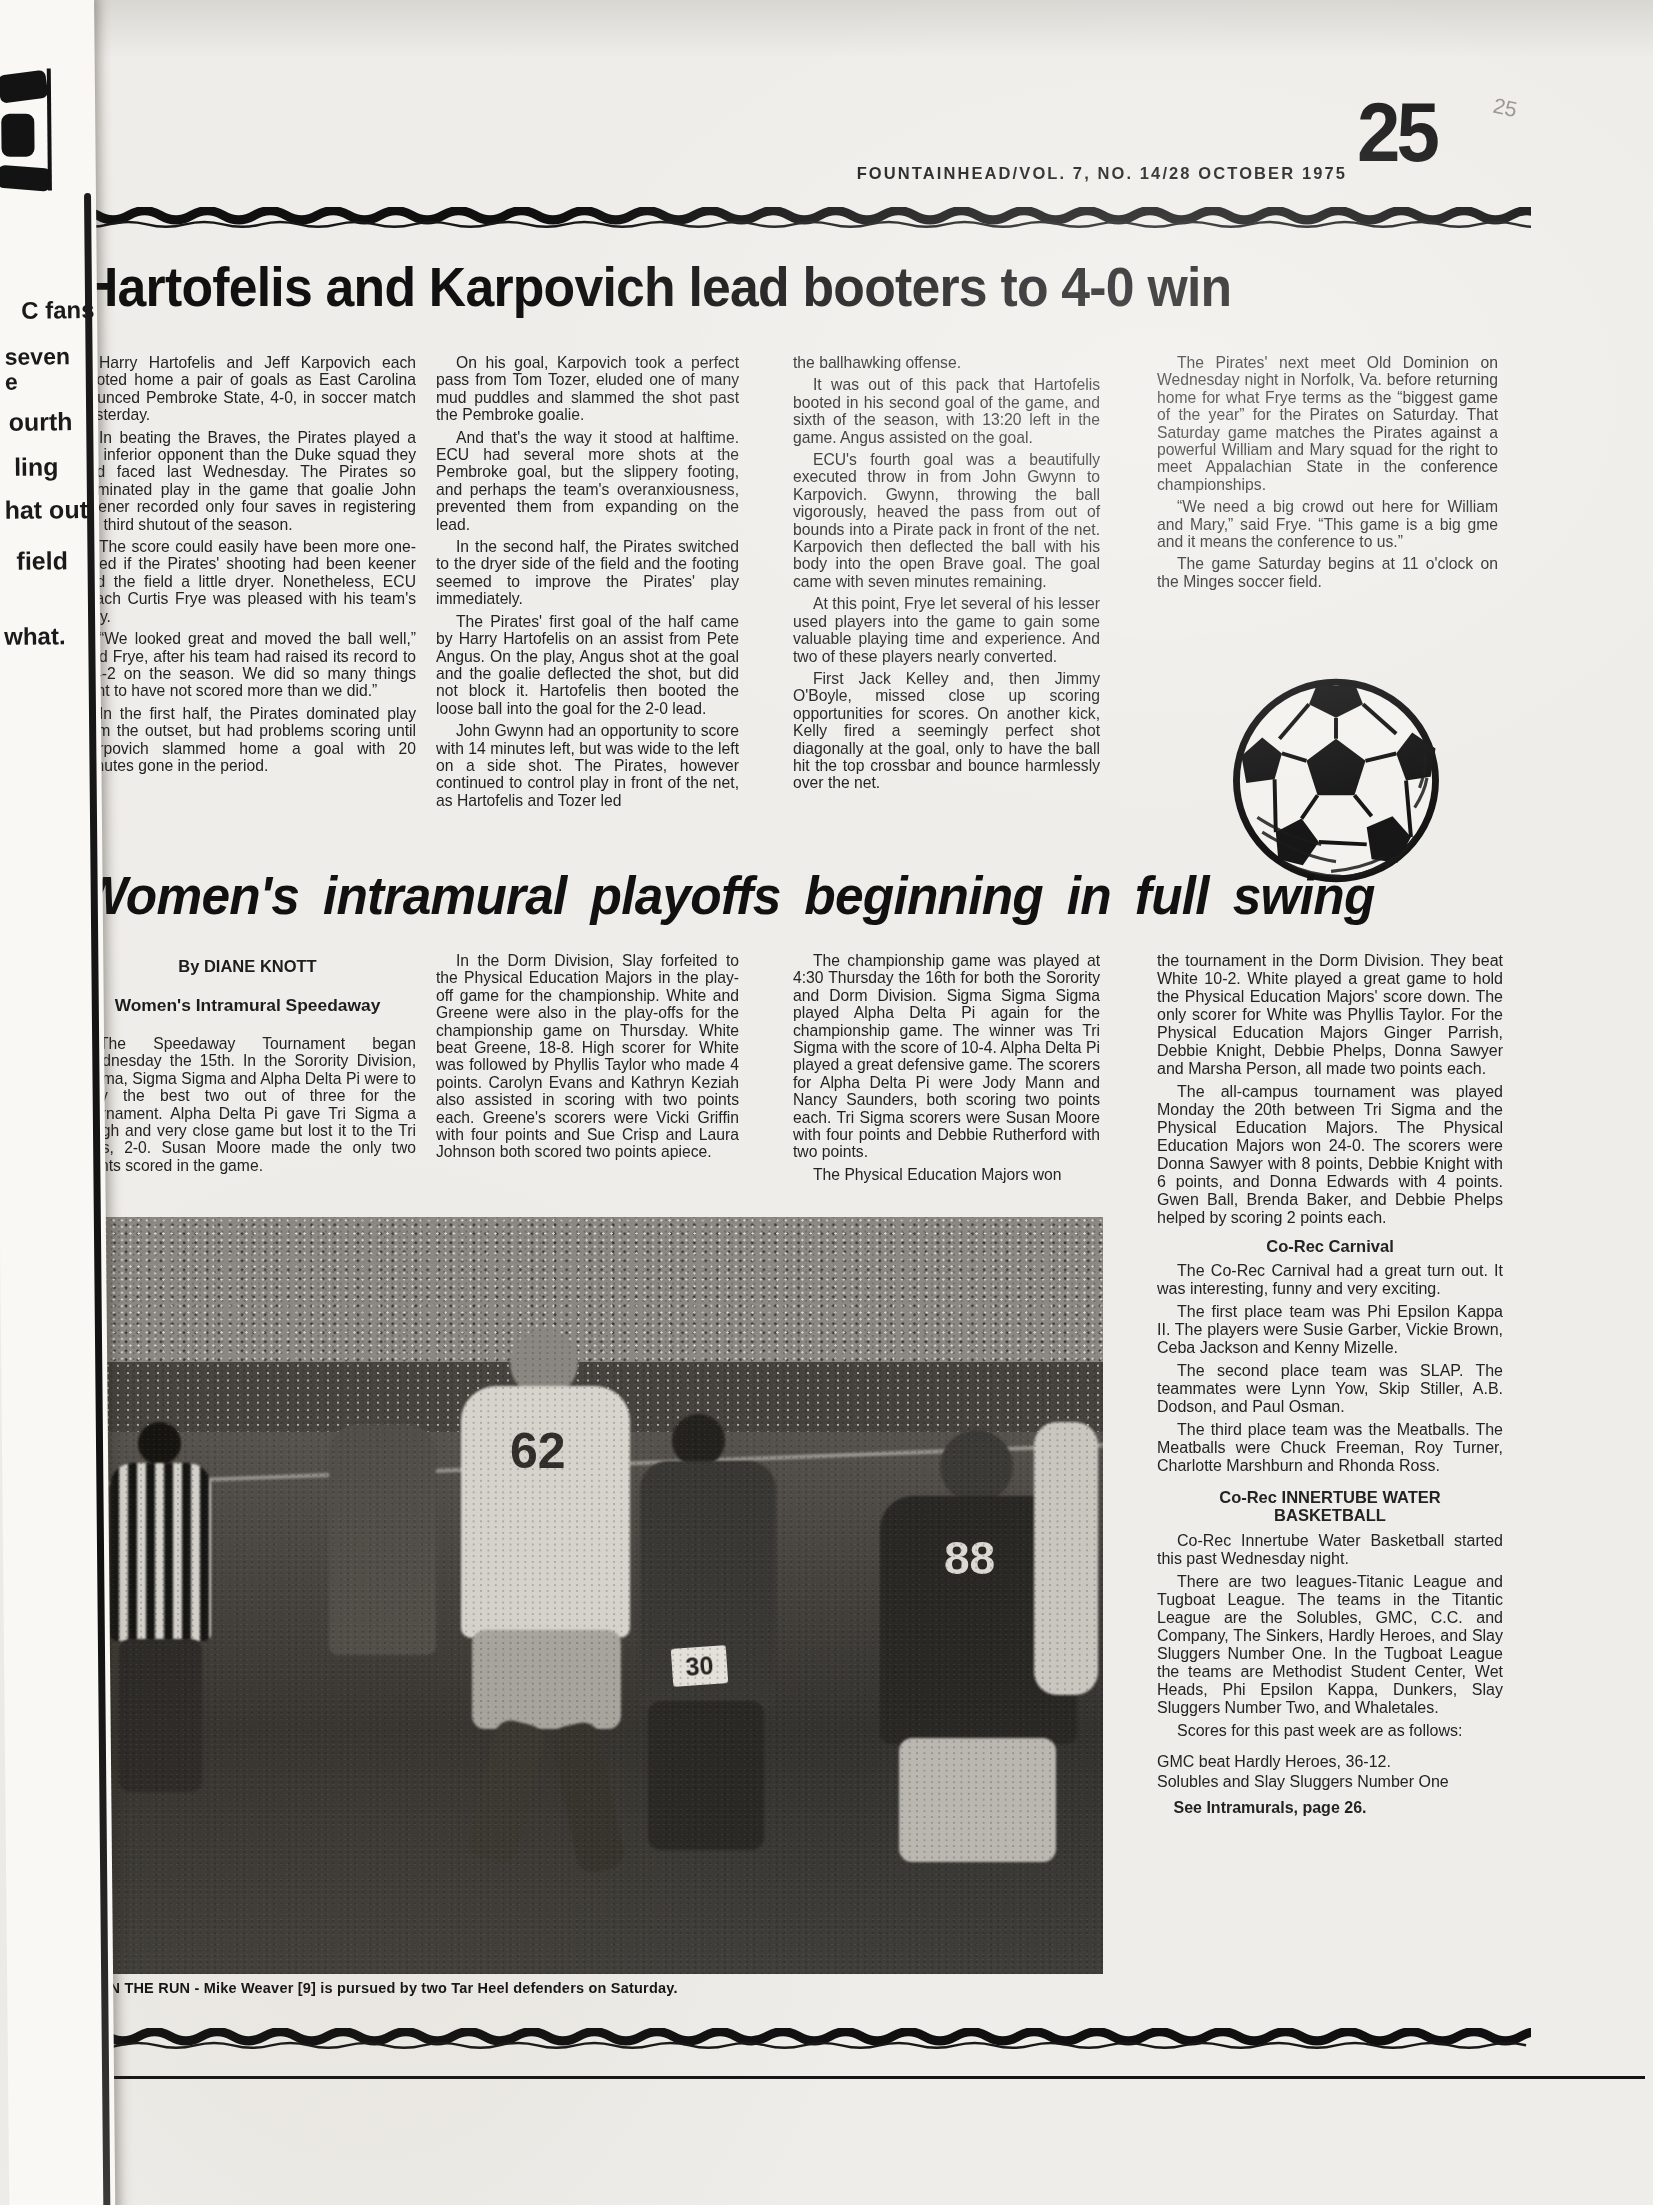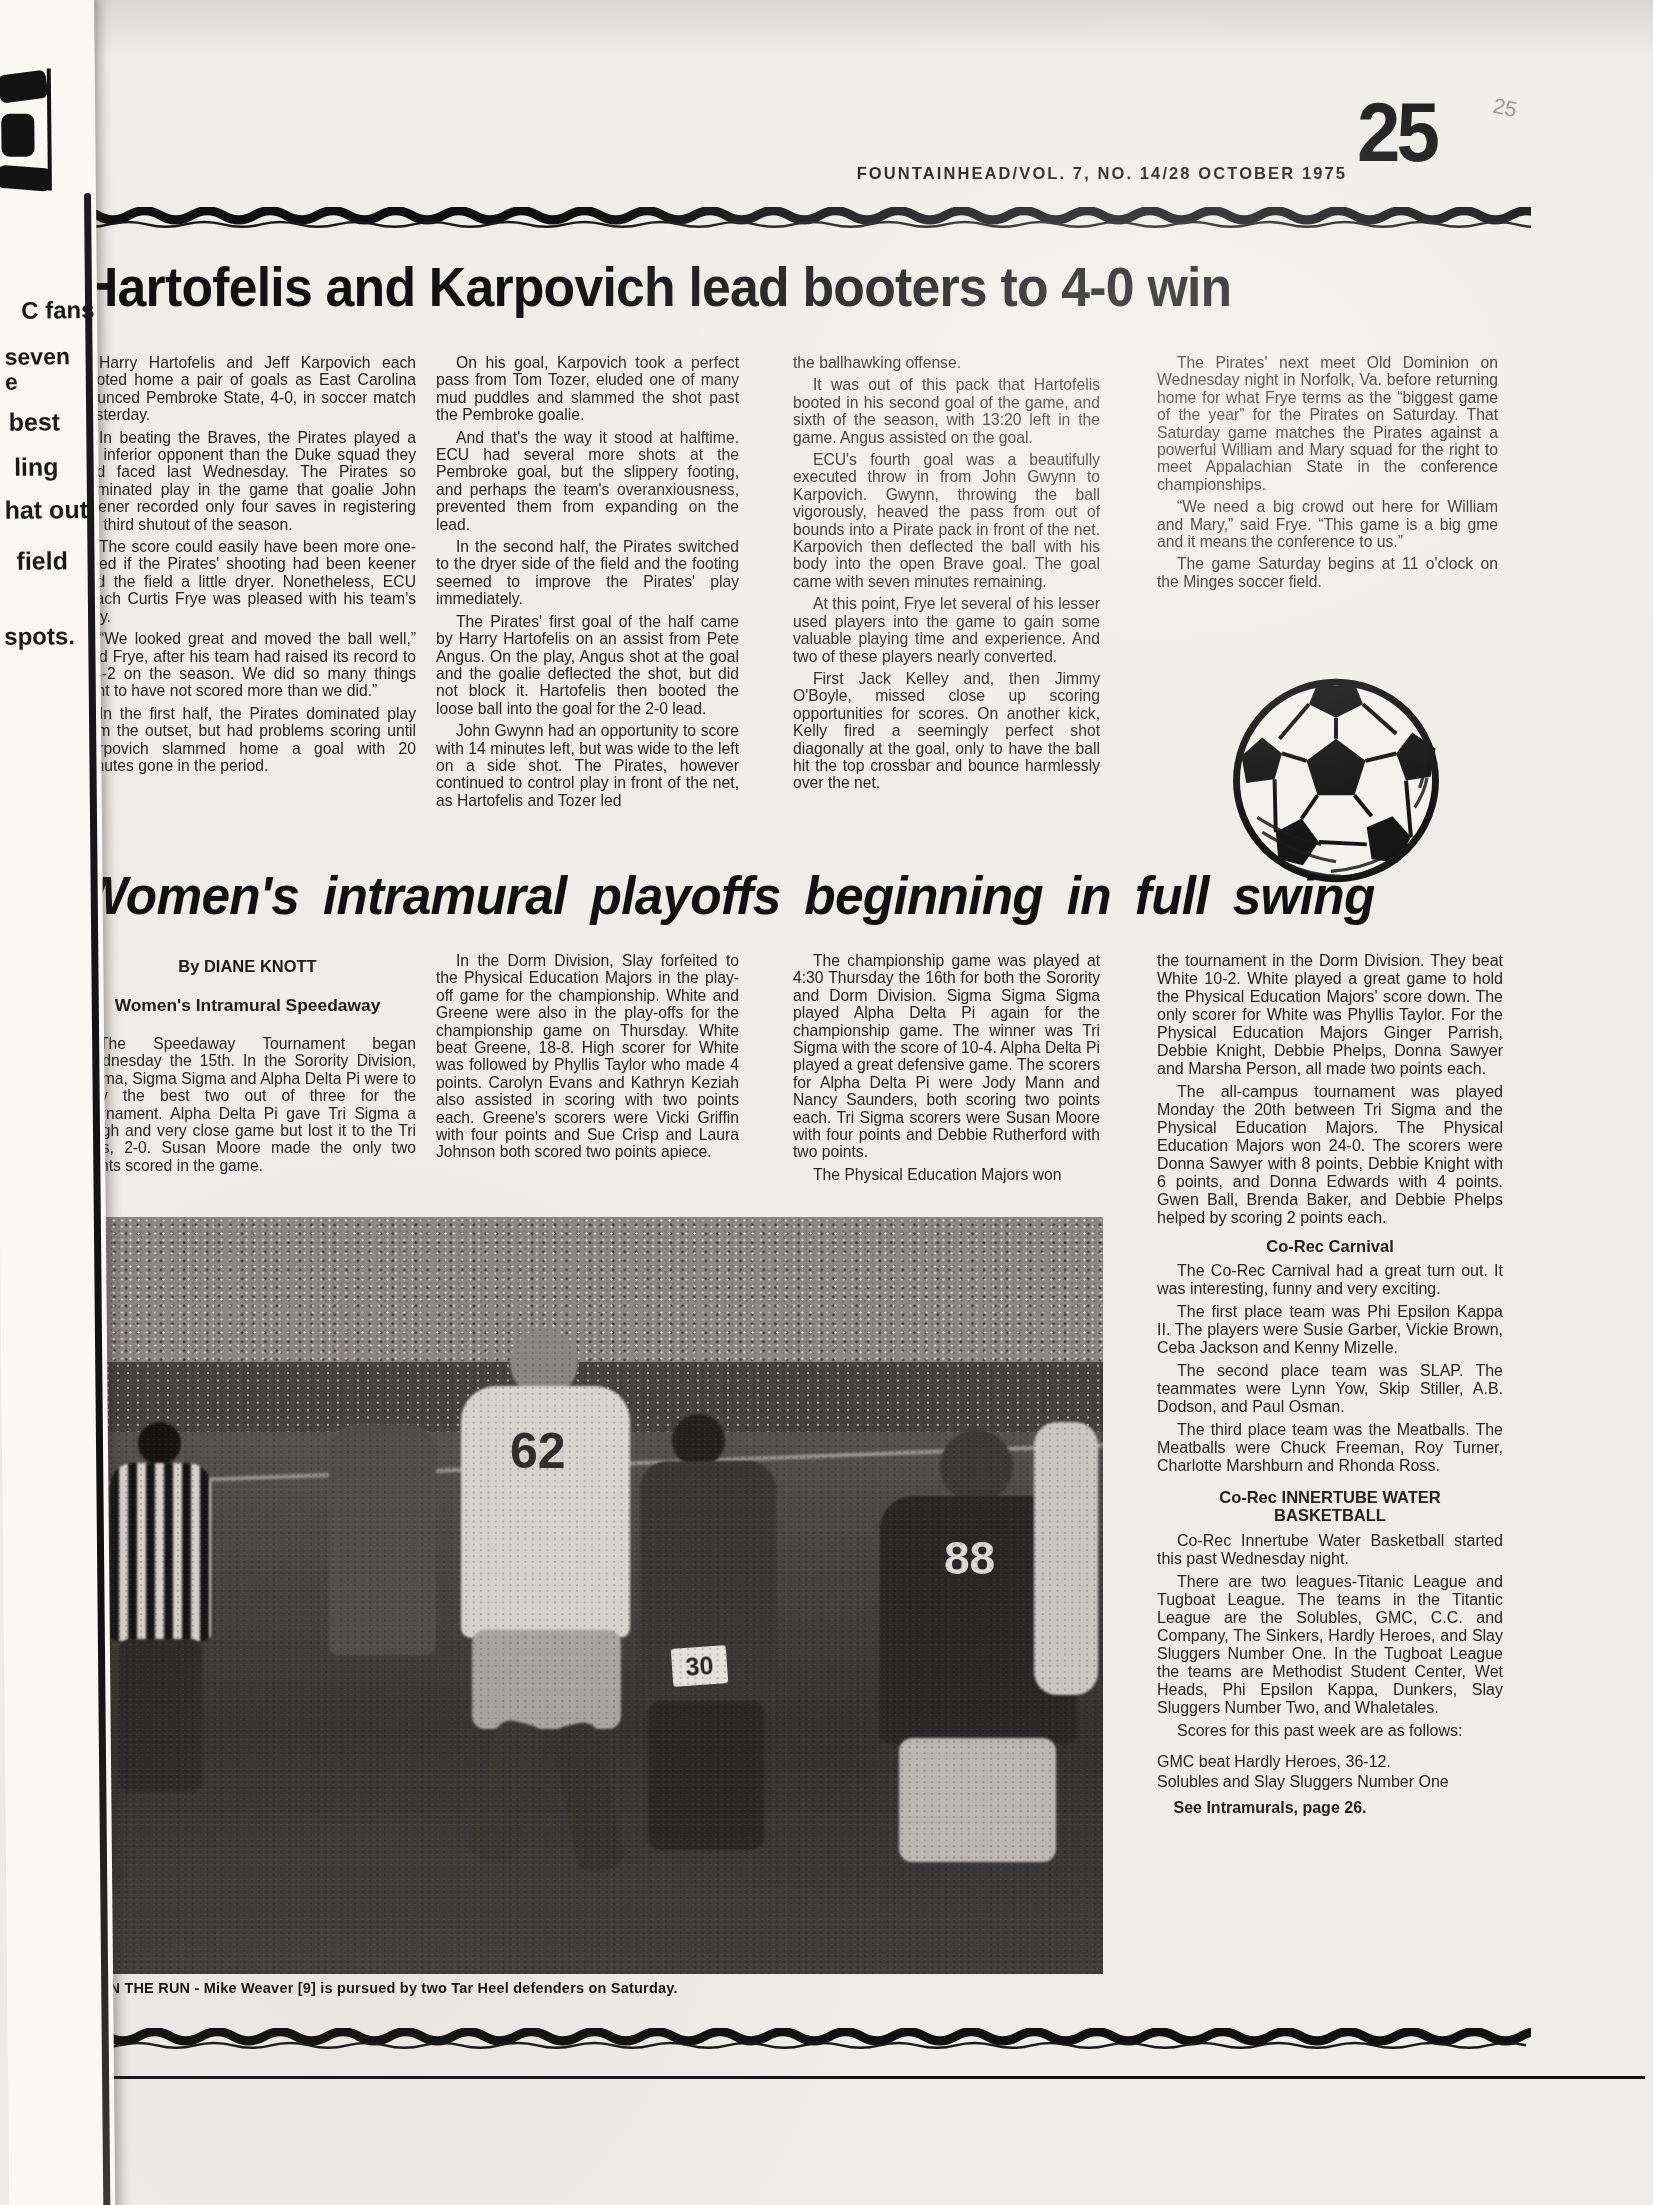--- a/index.html
+++ b/index.html
@@ -239,22 +239,22 @@
   <div class="thinline"></div>
 
   <div class="strip">
     <div class="torn" style="left:10px;top:83px;width:48px;height:28px;border-radius:6.6px;transform:rotate(-7deg);"></div>
     <div class="torn" style="left:11.6px;top:124px;width:33px;height:43px;border-radius:8.3px;"></div>
     <div class="torn" style="left:8.3px;top:177px;width:53px;height:23px;border-radius:6.6px;transform:rotate(5deg);"></div>
     <div class="torn" style="left:58px;top:79px;width:4.1px;height:122px;"></div>
     <div class="frag" style="left:30px;top:307px;font-size:24px;">C fans</div>
     <div class="frag" style="left:13.2px;top:354px;font-size:23px;">seven</div>
     <div class="frag" style="left:13.2px;top:379px;font-size:23px;">e</div>
-    <div class="frag" style="left:16.5px;top:418px;font-size:25px;">best</div>
+    <div class="frag" style="left:16.5px;top:418px;font-size:25px;">ourth</div>
     <div class="frag" style="left:21.5px;top:463px;font-size:25px;">ling</div>
     <div class="frag" style="left:11.6px;top:506px;font-size:25px;">hat out</div>
     <div class="frag" style="left:23px;top:557px;font-size:25px;">field</div>
-    <div class="frag" style="left:10px;top:633px;font-size:24px;">spots.</div>
+    <div class="frag" style="left:10px;top:633px;font-size:24px;">what.</div>
   </div>
   <div class="seam"></div>
 
 </div>
 
 
 </body></html>

